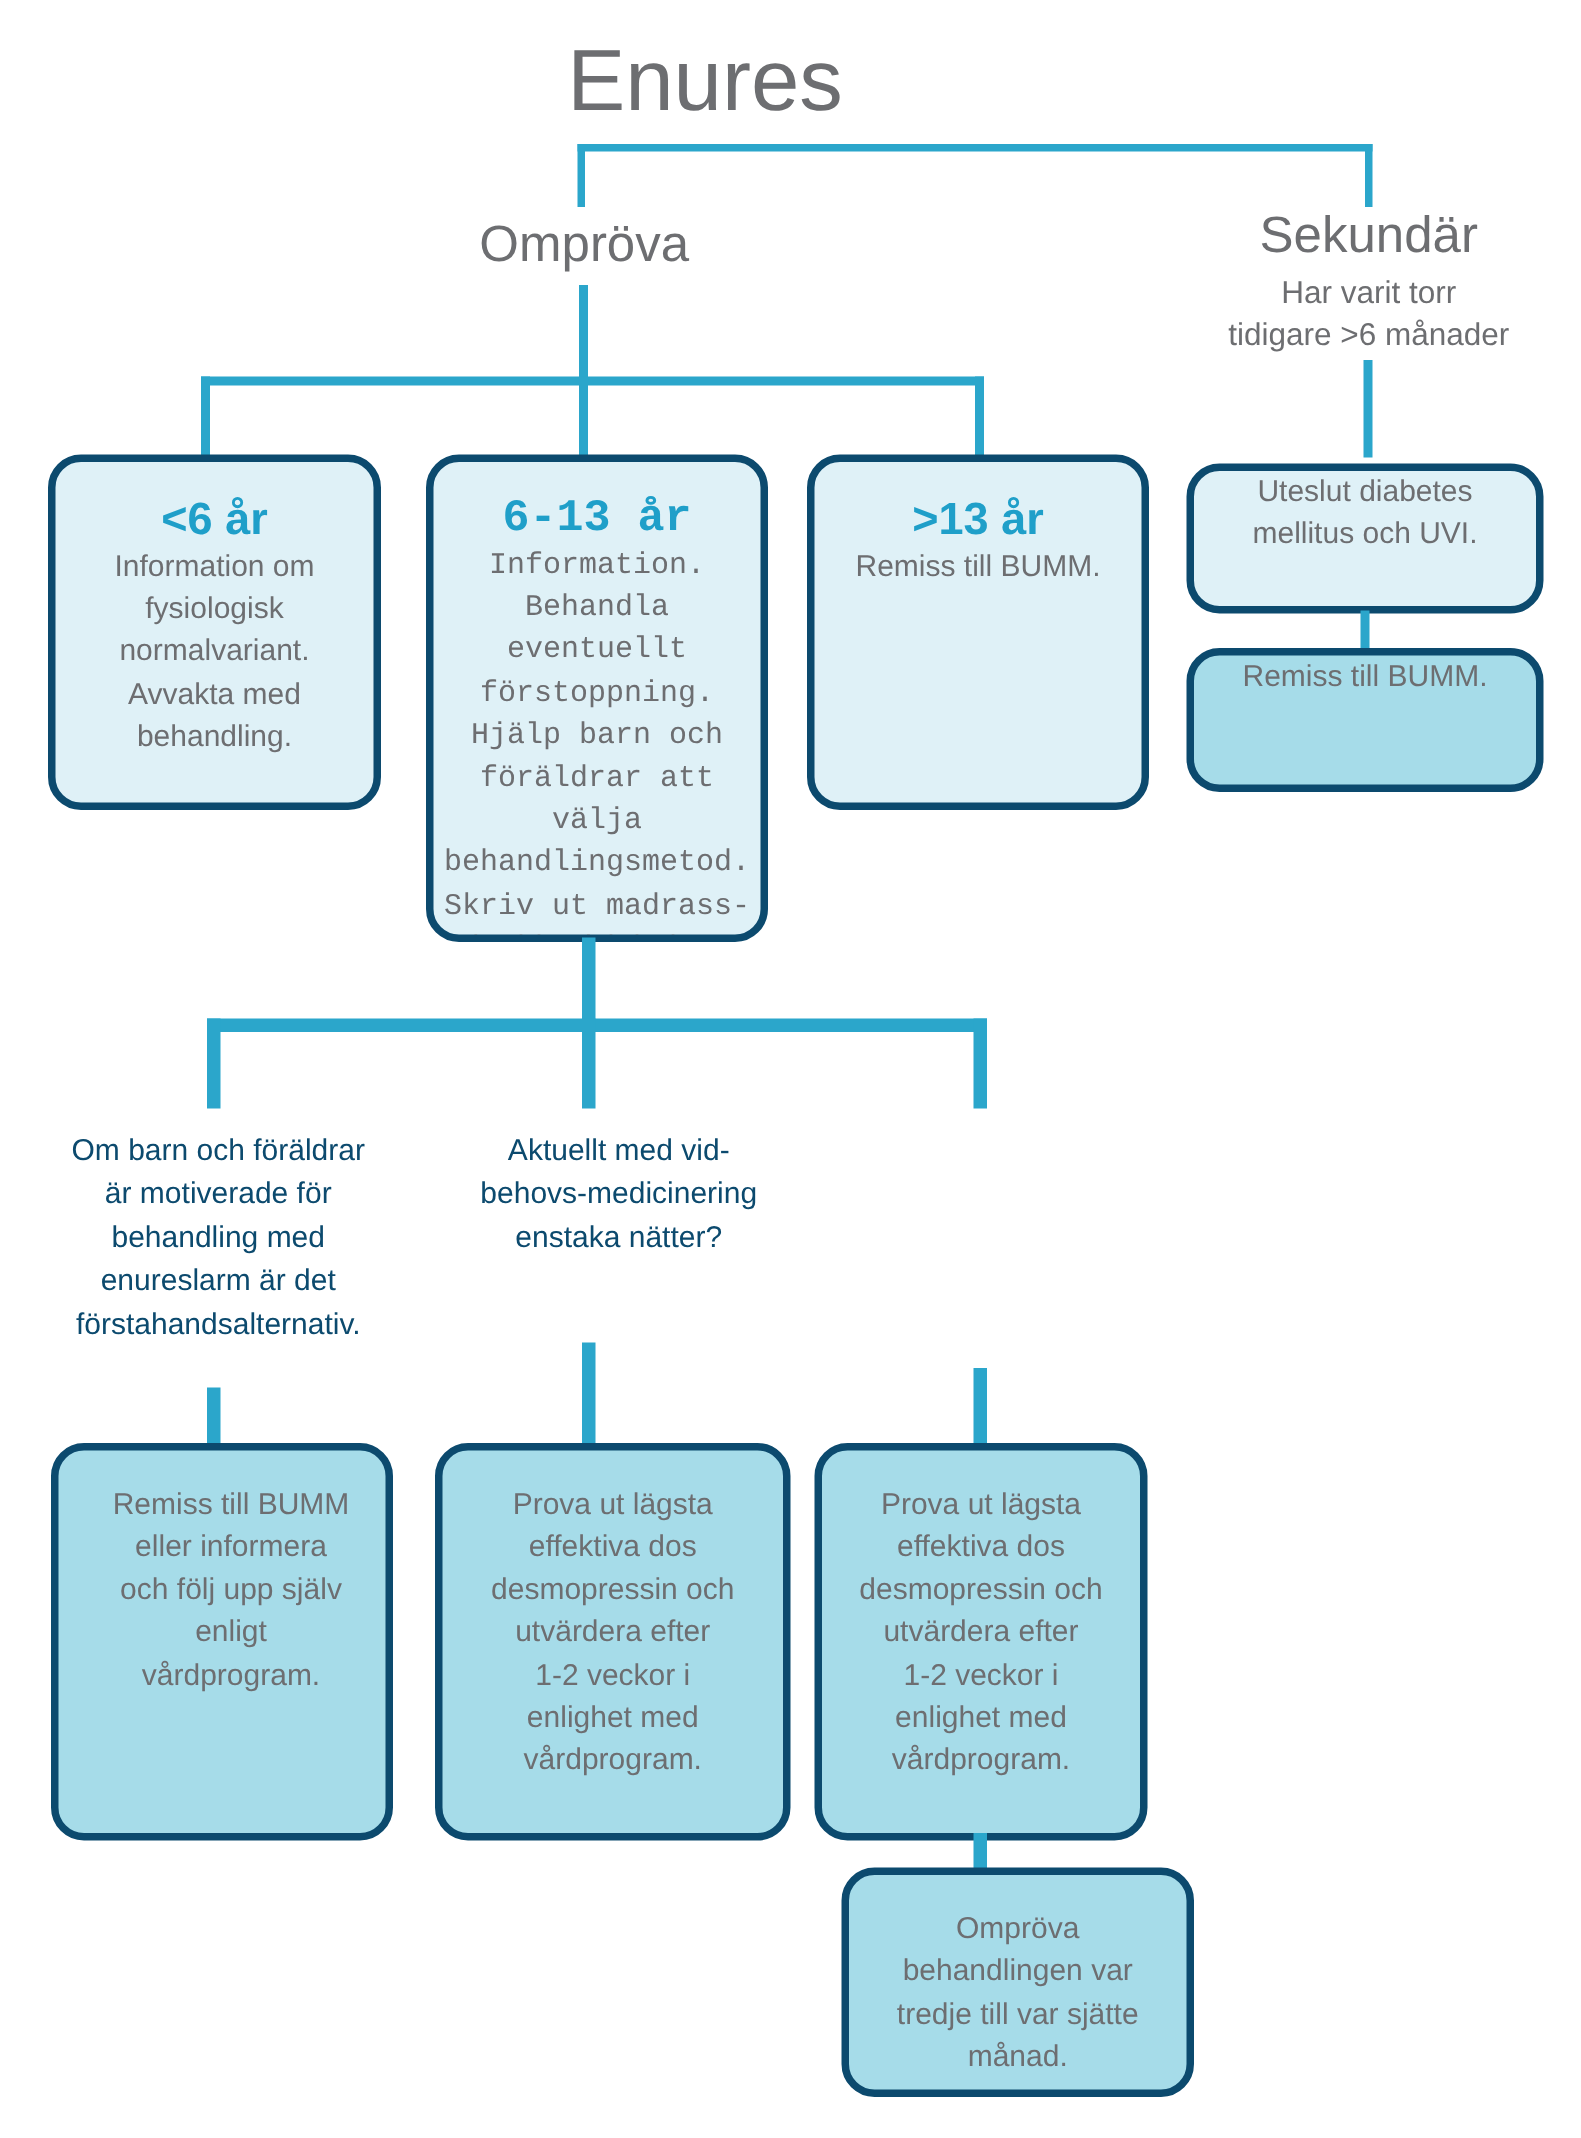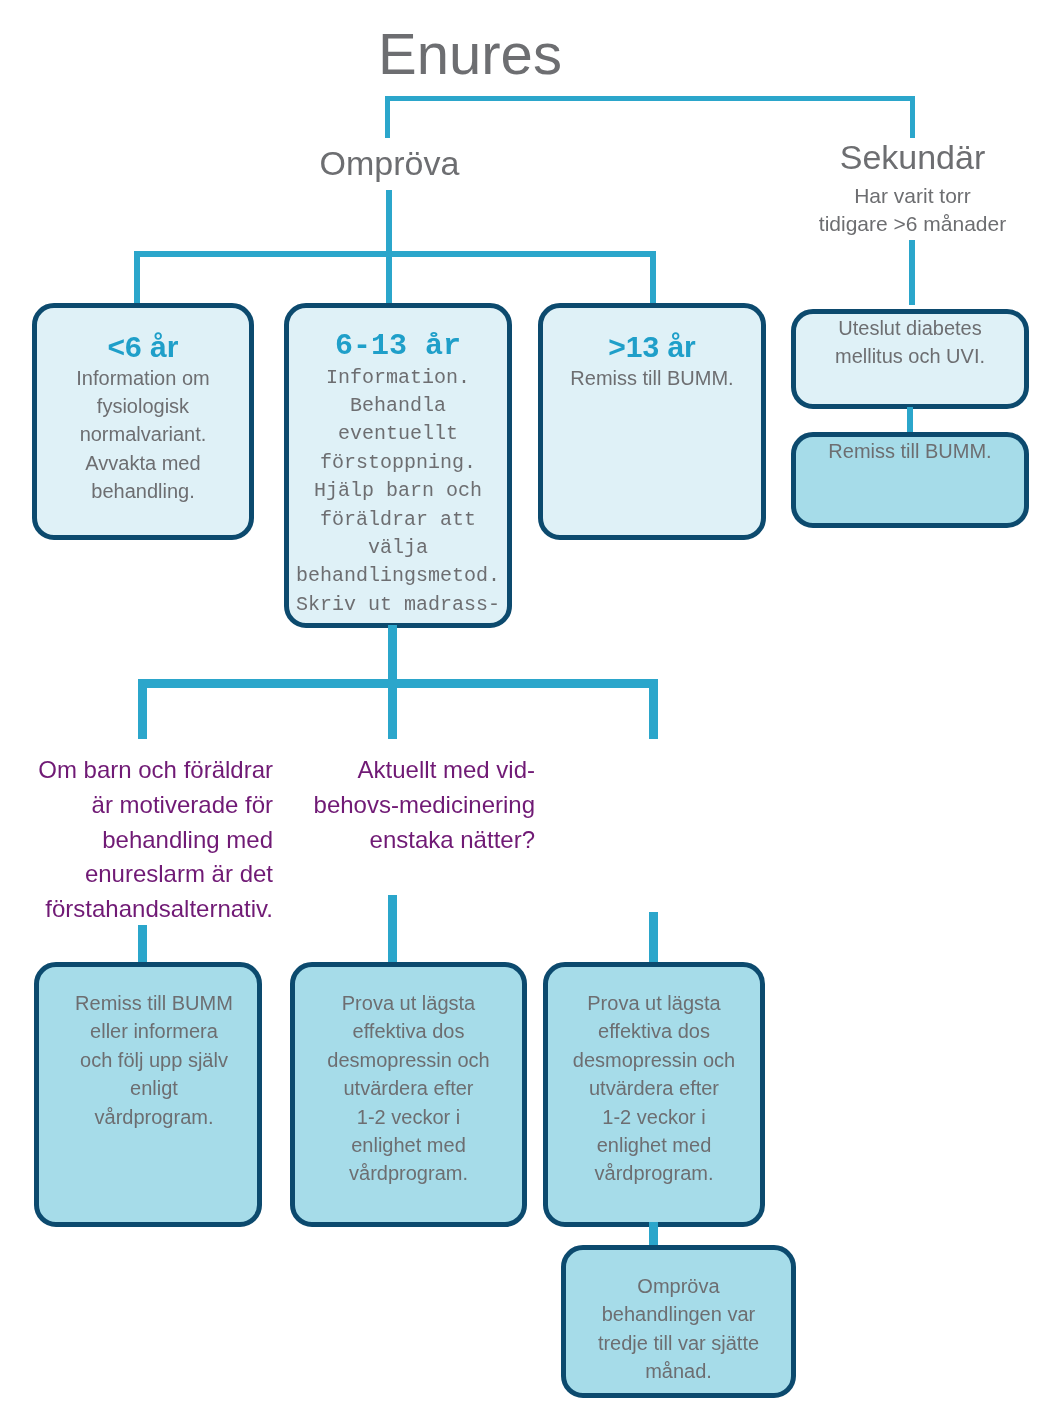--- a/index.html
+++ b/index.html
@@ -49,25 +49,25 @@
   .branch-sub {
     position: absolute;
     color: #6d6e71;
     font-size: 21px;
     font-weight: 400;
     line-height: 1.35;
     text-align: center;
   }
   .free-text {
     position: absolute;
-    color: #701a75;
-    font-size: 24px;
+    color: #0c4a6e;
+    font-size: 20px;
     font-weight: 400;
     line-height: 1.45;
-    text-align: right;
+    text-align: center;
   }
 
   
   .box {
     position: absolute;
     box-sizing: border-box;
     border: 5px solid #0c4a6e;
     border-radius: 22px;
     display: flex;
     flex-direction: column;

